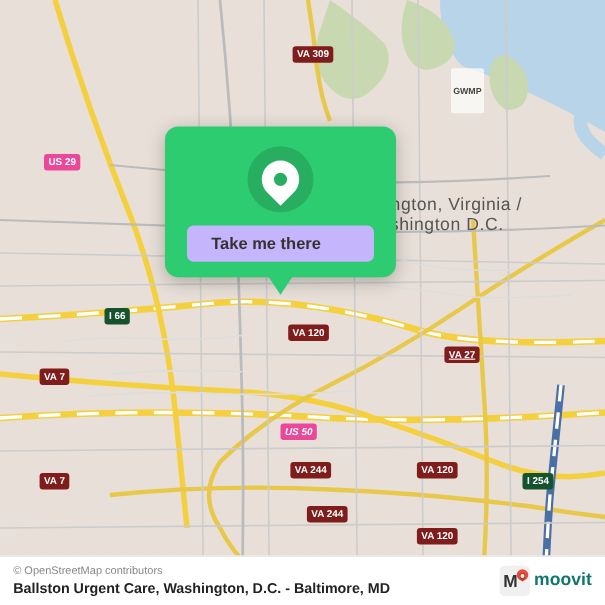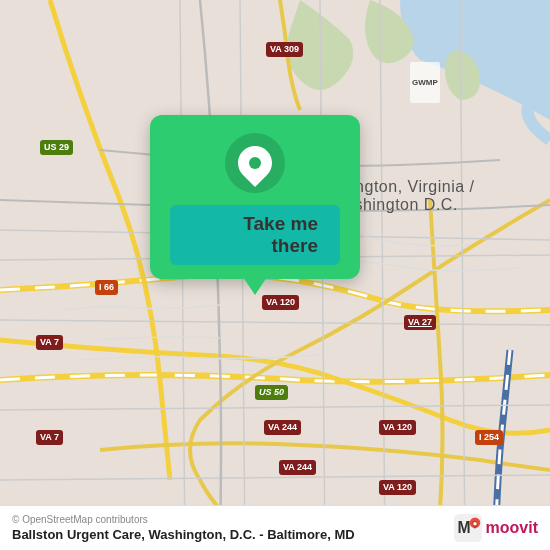--- a/index.html
+++ b/index.html
@@ -73,30 +73,30 @@
     #location-icon-dot {
       width: 12px;
       height: 12px;
       background: #27ae60;
       border-radius: 50%;
       transform: rotate(45deg);
       position: absolute;
     }
 
     #take-me-there-btn {
-      background: #14b8a6;
+      background: #c4b5fd;
       color: #333;
       border: none;
       border-radius: 6px;
       padding: 8px 22px;
-      font-size: 19px;
+      font-size: 15px;
       font-weight: 600;
       cursor: pointer;
       width: 100%;
-      text-align: right;
+      text-align: left;
     }
 
     
     #bottom-bar {
       position: absolute;
       bottom: 0;
       left: 0;
       width: 100%;
       background: white;
       padding: 8px 12px 8px 12px;
@@ -131,37 +131,37 @@
     }
 
     #moovit-icon {
       width: 28px;
       height: 28px;
     }
 
     #moovit-text {
       font-size: 16px;
       font-weight: bold;
-      color: #be185d;
+      color: #0f766e;
     }
 
     
     .shield {
       position: absolute;
       border-radius: 3px;
       padding: 1px 4px;
       font-size: 9px;
       font-weight: bold;
       color: white;
       line-height: 1.4;
       z-index: 5;
     }
     .shield-va { background: #7f1d1d; margin-left: 14px; }
-    .shield-us { background: #4d7c0f; }
-    .shield-i { background: #c2410c; border-radius: 3px; }
+    .shield-us { background: #ec4899; }
+    .shield-i { background: #14532d; border-radius: 3px; }
 
     
     #arlington-label {
       position: absolute;
       top: 178px;
       left: 330px;
       font-size: 16px;
       color: #555;
       font-weight: 400;
       z-index: 5;

